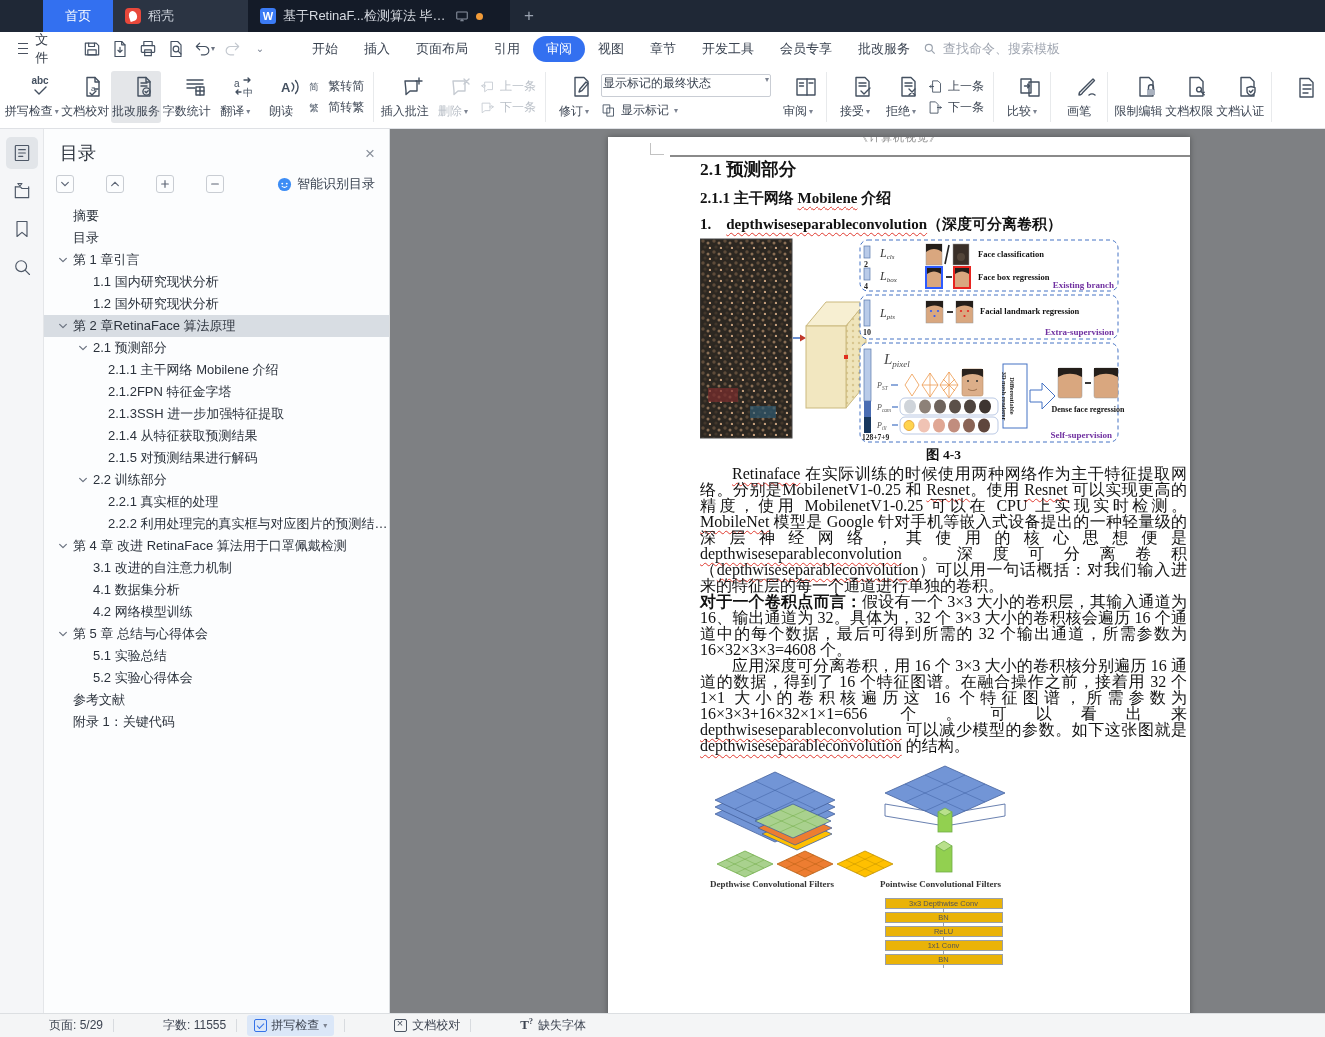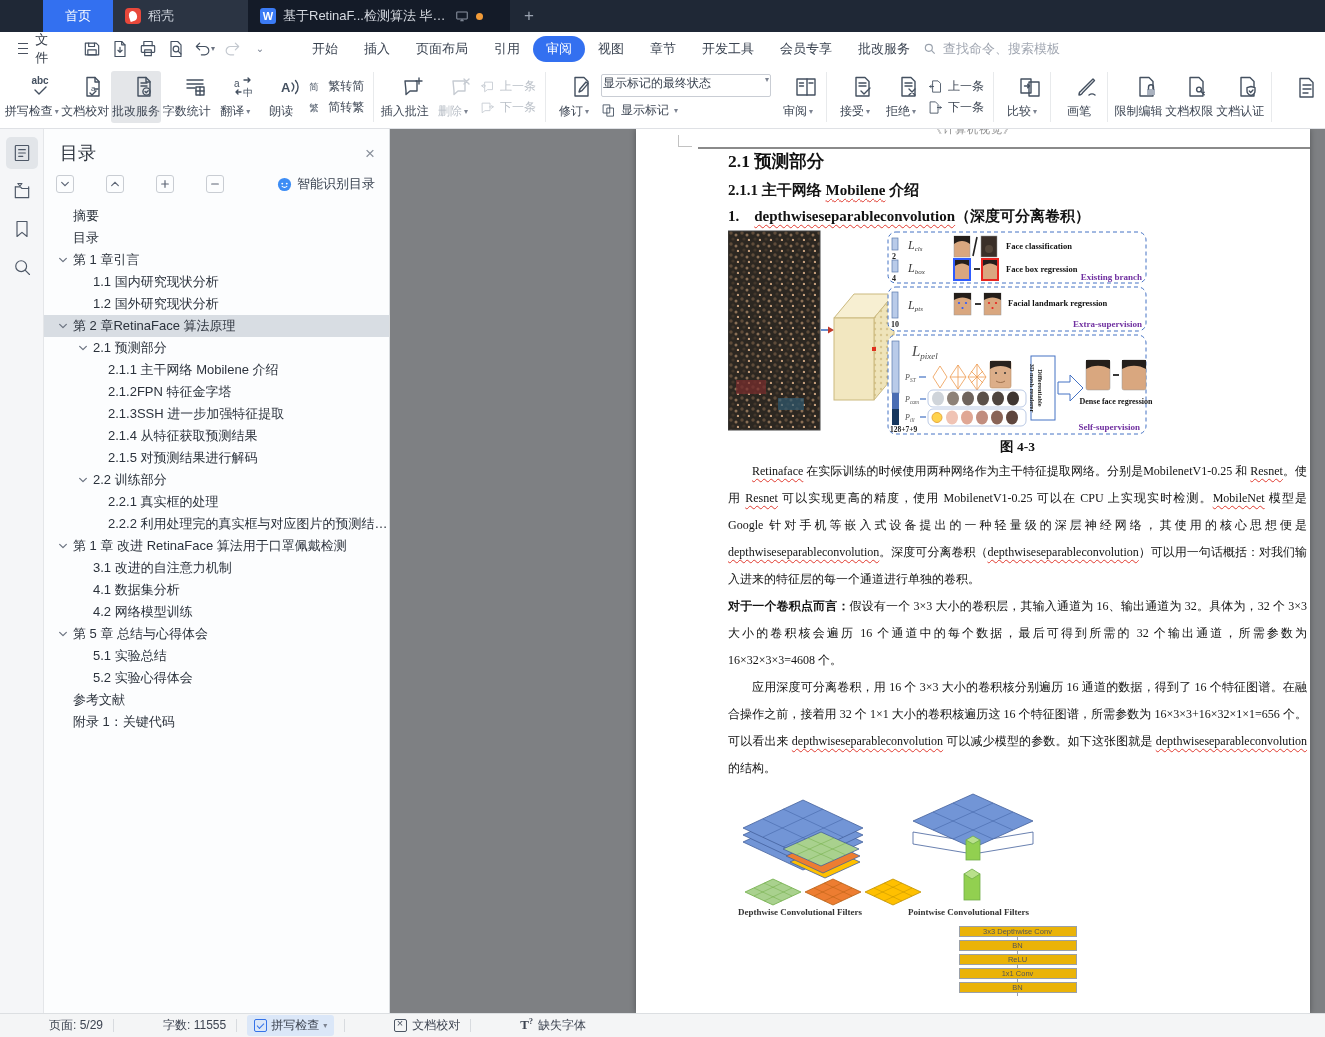--- a/index.html
+++ b/index.html
@@ -85,33 +85,33 @@
   .trow.sel { background:#d8dde3; }
   .trow .caret { width:10px; height:10px; margin-right:5px; flex:0 0 auto; stroke:#6b7380; fill:none;
      stroke-width:1.5; stroke-linecap:round; stroke-linejoin:round;}
   .trow.nocaret .caret { visibility:hidden; }
   .trow.lv1 { padding-left:34px; }
   .trow.lv2 { padding-left:49px; }
   .tlabel { overflow:hidden; text-overflow:ellipsis; }
 
   
   .canvas { flex:1; background:#7e8083; position:relative; overflow:hidden; }
-  .page { position:absolute; left:218px; top:0; width:674px; height:884px; background:#fff;
+  .page { position:absolute; left:218px; top:8px; width:582px; height:884px; background:#fff;
      box-shadow:0 0 6px rgba(0,0,0,.35); overflow:hidden;
-     font-family:"Liberation Serif","DejaVu Serif",serif; color:#121212;margin-left:28px;}
+     font-family:"Liberation Serif","DejaVu Serif",serif; color:#121212;}
   .pinner { position:absolute; left:0; top:0; right:0; padding:0 3px 0 92px; }
   .phdr { position:absolute; top:-7px; left:0; right:0; text-align:center; font-size:11px; color:#8c8c8c;
      letter-spacing:1px;}
   .phdr-line { position:absolute; top:18px; left:62px; right:0; height:2px; background:#8a8a8a;}
   .phdr-tick { position:absolute; top:6px; left:42px; width:14px; height:12px;
      border-left:1px solid #c2c2c2; border-bottom:1px solid #c2c2c2; }
   .h1 { margin-top:20px; font-size:17.5px; font-weight:bold; }
   .h2 { margin-top:8px; font-size:15px; font-weight:bold; }
   .h3 { margin-top:7px; font-size:15px; font-weight:bold; white-space:pre-wrap; }
-  .para { font-size:12px; line-height:27px; text-align:justify; }
+  .para { font-size:16px; line-height:16px; text-align:justify; }
   .para.ind { text-indent:2em; }
   .wavy { text-decoration:underline; text-decoration-style:wavy; text-decoration-color:#e03a2f;
      text-decoration-thickness:1px; text-underline-offset:3px; }
   .b { font-weight:bold; }
   .figwrap { margin-top:4px; }
   .figcap { text-align:center; font-size:13.5px; font-weight:bold; margin-top:2px; margin-bottom:2px;}
   .fig2wrap { margin-top:6px; }
   .flow { margin-top:8px; display:flex; flex-direction:column; align-items:center; }
   .fcbox { width:118px; height:11px; border:1px solid #9aa0a8; background:#eab308; font-size:7.5px;
      color:#555; display:flex; align-items:center; justify-content:center;
@@ -689,21 +689,21 @@
             <svg class="caret" viewBox="0 0 12 12">
               <polyline points="2,4 6,8 10,4"></polyline>
             </svg>
             <span class="tlabel">2.2.2 利用处理完的真实框与对应图片的预测结果 ...</span>
           </div>
 
           <div class="trow lv0">
             <svg class="caret" viewBox="0 0 12 12">
               <polyline points="2,4 6,8 10,4"></polyline>
             </svg>
-            <span class="tlabel">第 1 章 改进 RetinaFace 算法用于口罩佩戴检测</span>
+            <span class="tlabel">第 4 章 改进 RetinaFace 算法用于口罩佩戴检测</span>
           </div>
 
           <div class="trow lv1 nocaret">
             <svg class="caret" viewBox="0 0 12 12">
               <polyline points="2,4 6,8 10,4"></polyline>
             </svg>
             <span class="tlabel">3.1 改进的自注意力机制</span>
           </div>
 
 

